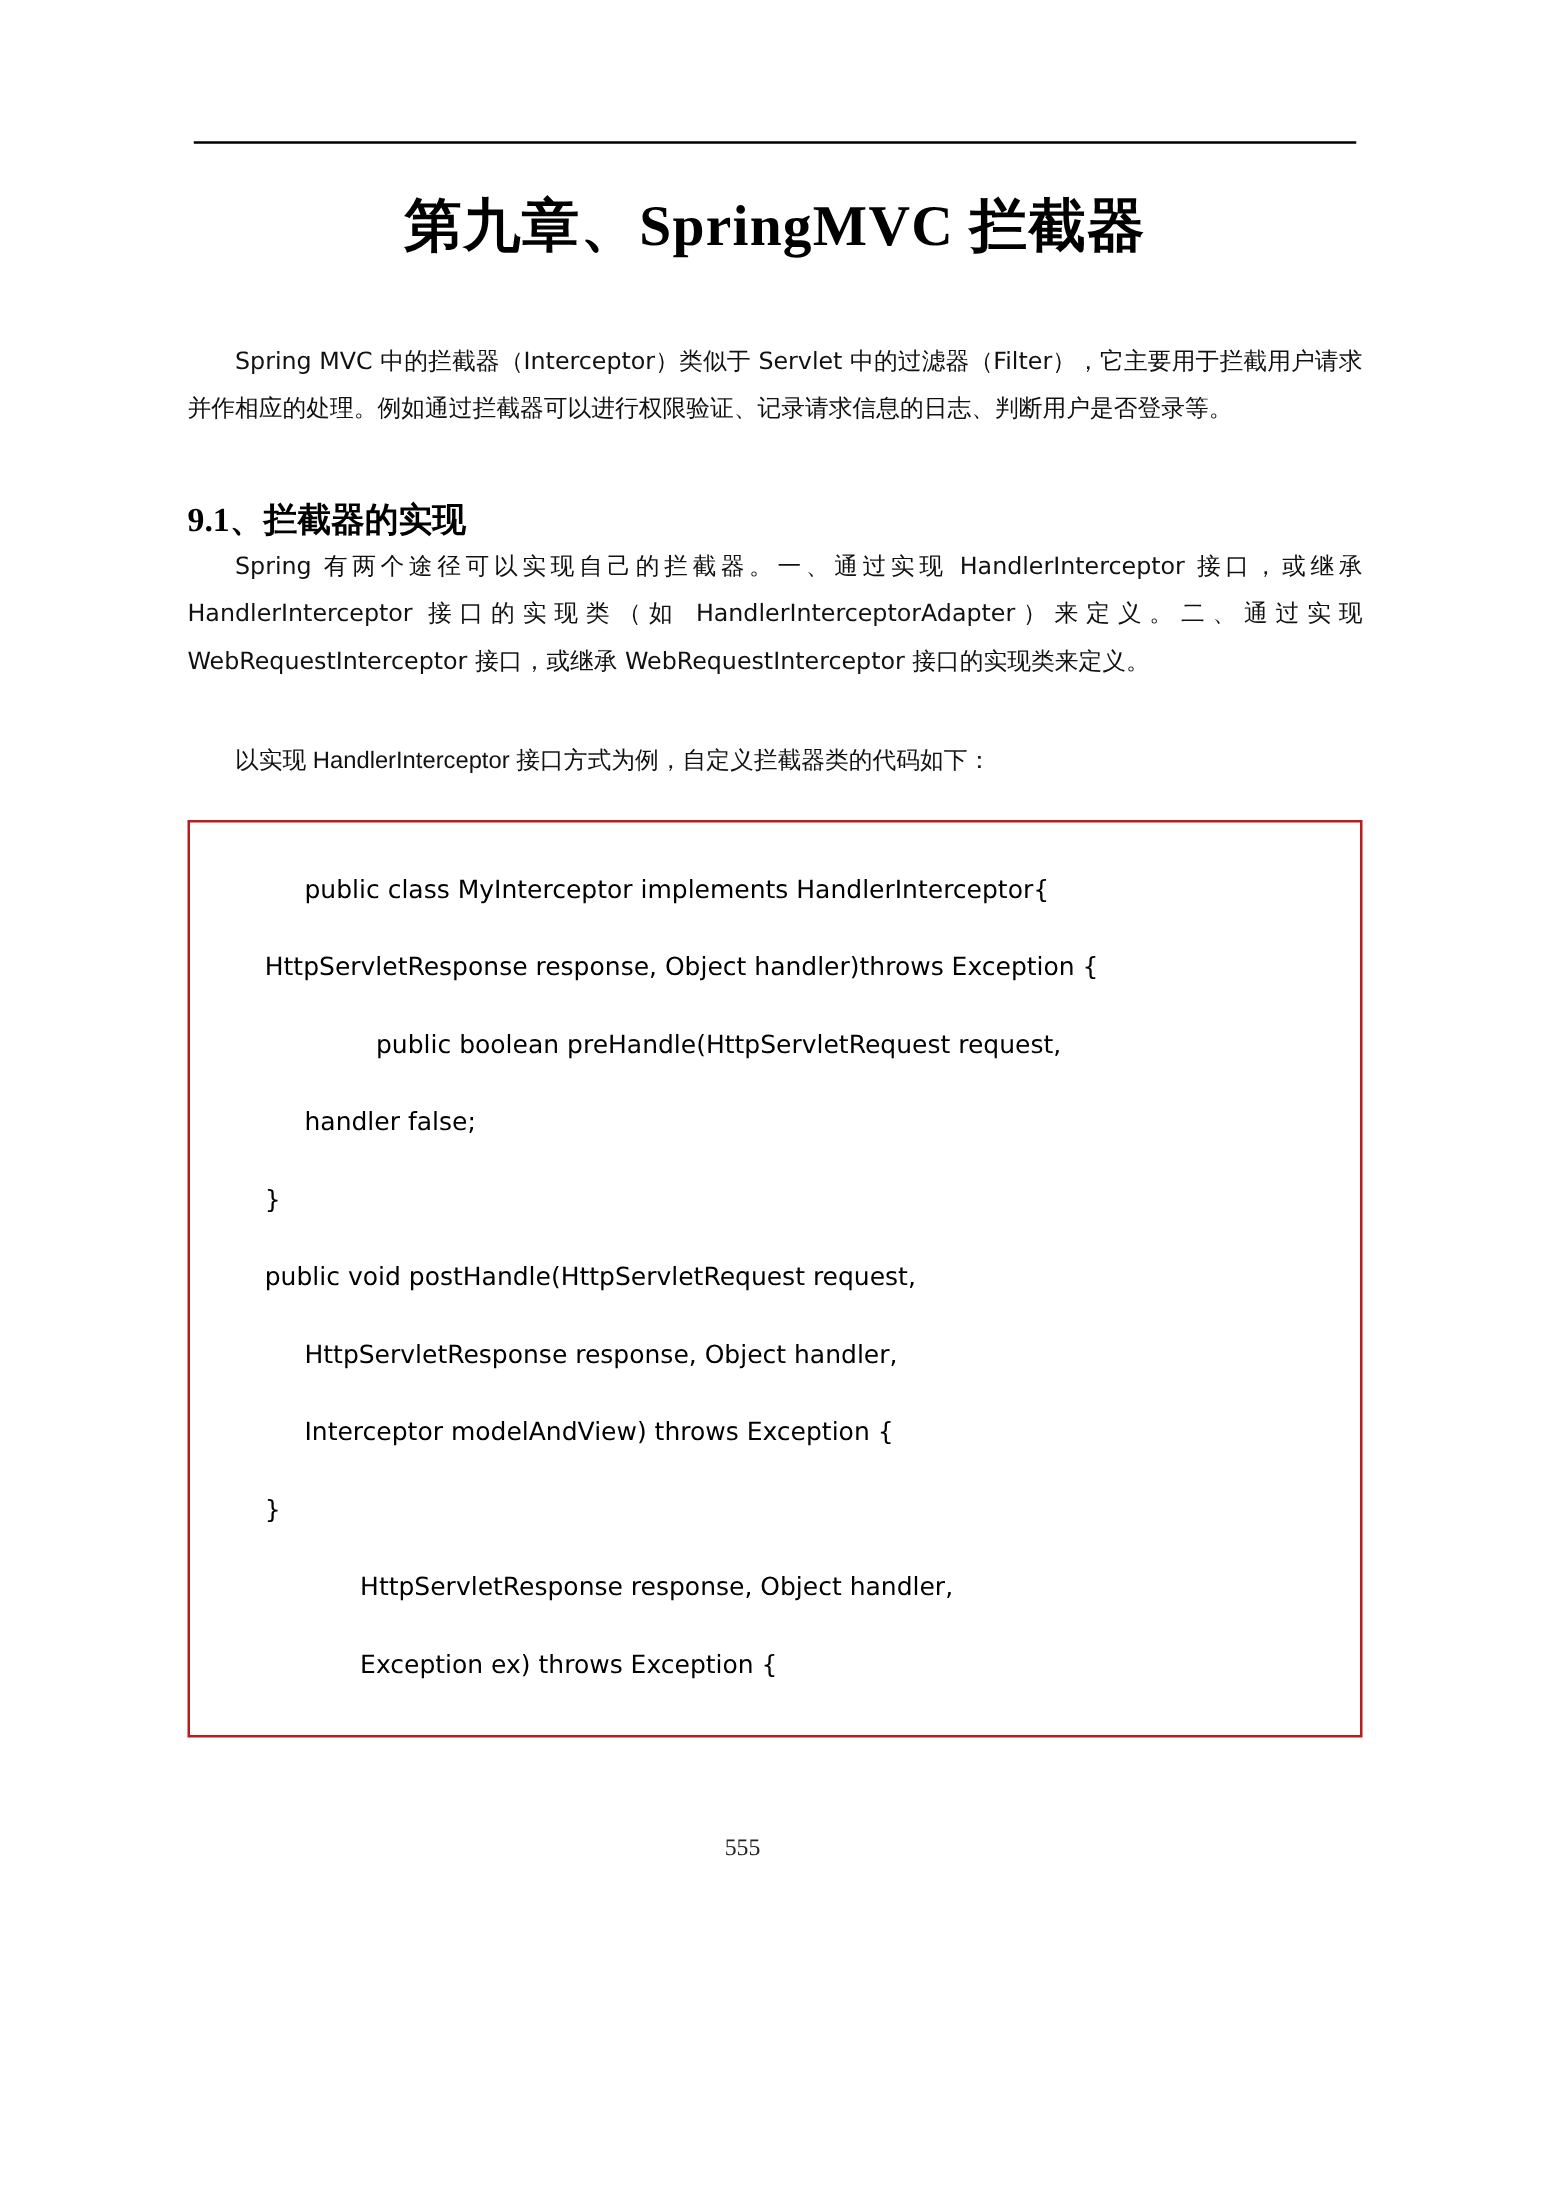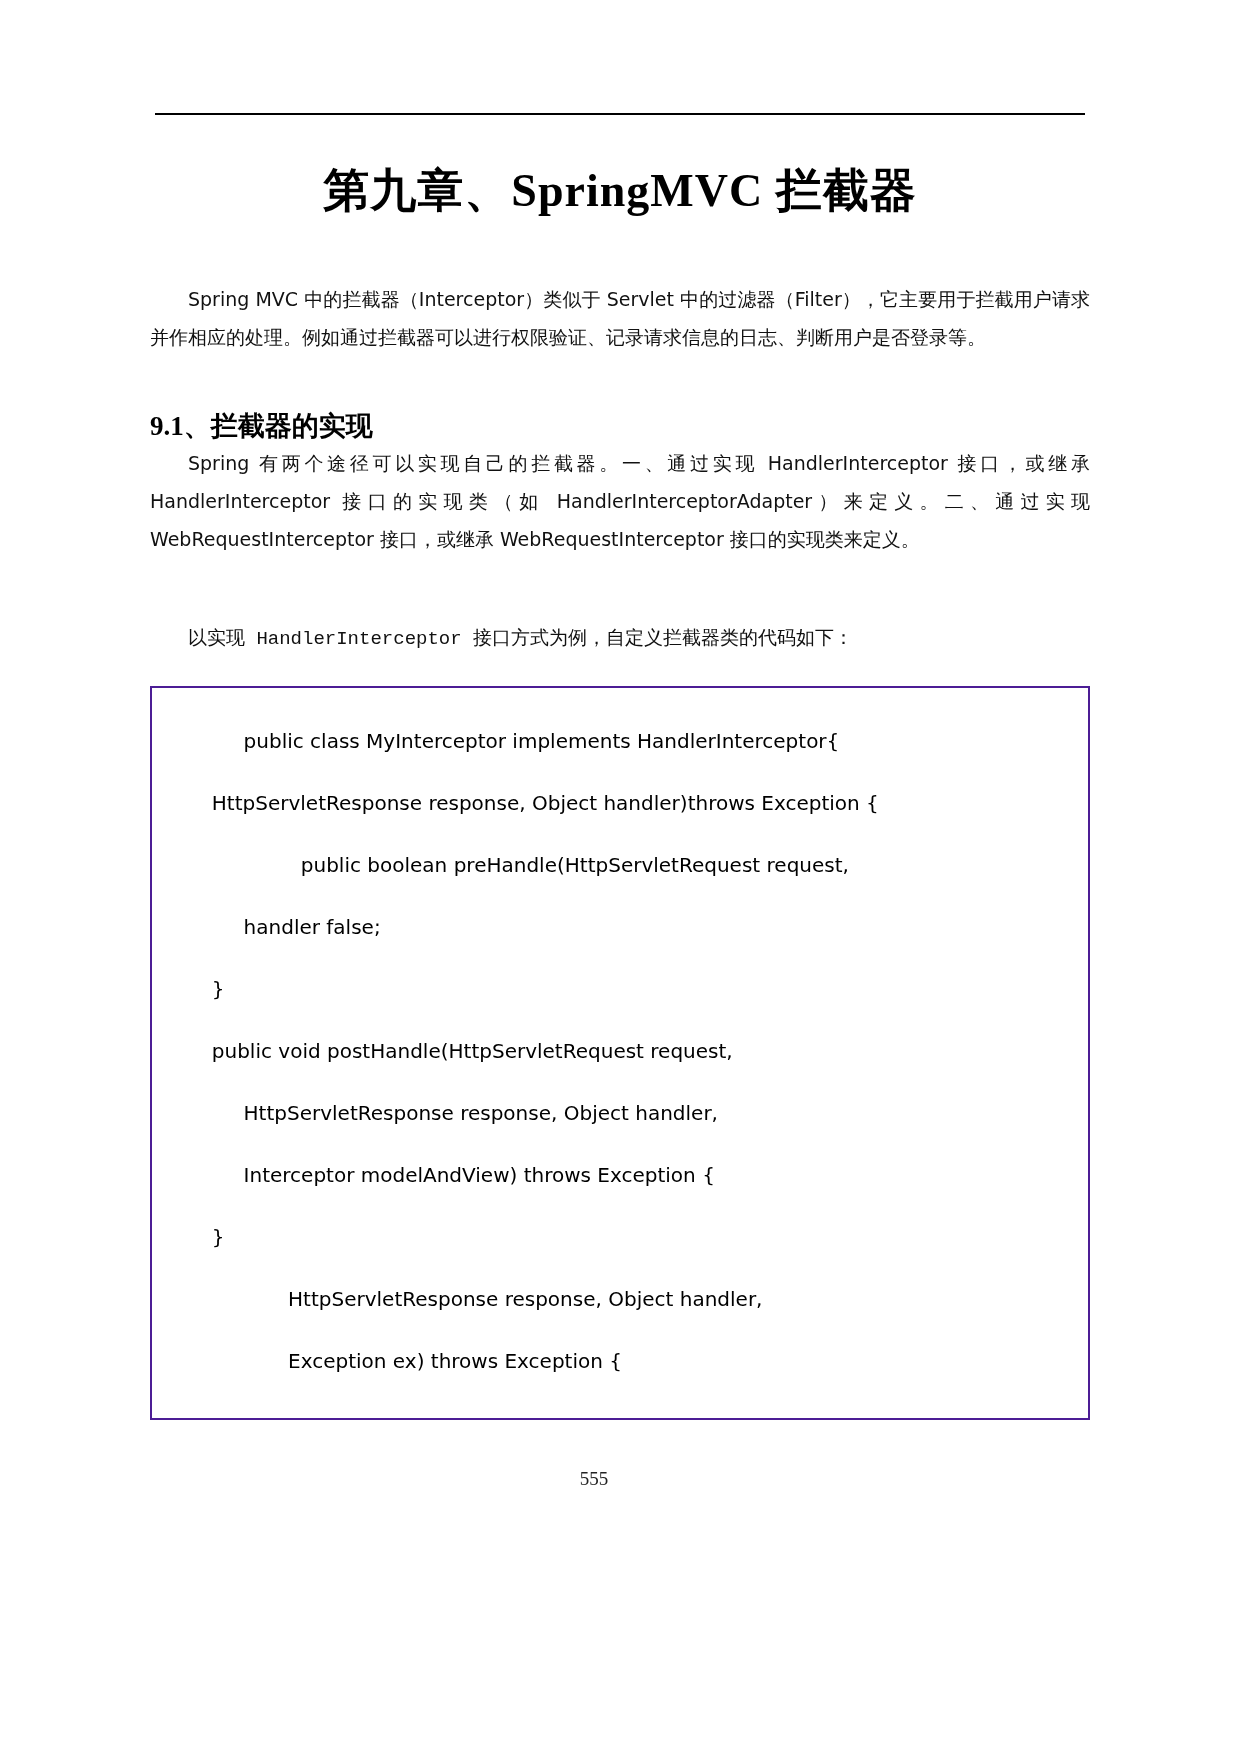--- a/index.html
+++ b/index.html
@@ -30,21 +30,20 @@
     top: 150px;
     left: 150px;
     width: 940px;
   }
   .doc-title {
     text-align: center;
     font-size: 46px;
     font-family: "Liberation Serif", serif;
     font-weight: 600;
     letter-spacing: 1px;
-    margin-top: 10px;
     color: #000000;
   }
   .body-paragraph {
     margin-top: 58px;
     font-size: 19px;
     line-height: 38px;
     text-indent: 2em;
     font-family: "DejaVu Sans", "Liberation Serif", sans-serif;
     color: #111111;
     text-align: justify;
@@ -58,31 +57,31 @@
   }
   .section-paragraph {
     font-size: 19px;
     line-height: 38px;
     text-indent: 2em;
     font-family: "DejaVu Sans", "Liberation Serif", sans-serif;
     color: #111111;
     text-align: justify;
   }
   .lead-in-paragraph {
-    margin-top: 62px;
+    margin-top: 42px;
     font-size: 19px;
     line-height: 38px;
     text-indent: 2em;
-    font-family: Liberation Mono, monospace;
+    font-family: Liberation Sans, sans-serif;
     color: #111111;
   }
   .code-block {
     margin-top: 28px;
     width: 940px;
-    border: 2px solid #4c1d95;
+    border: 2px solid #b91c1c;
     background: #ffffff;
     padding: 22px 10px 26px 28px;
   }
   .code-line {
     font-family: "DejaVu Sans", sans-serif;
     font-size: 20px;
     line-height: 62px;
     white-space: pre-wrap;
     color: #000000;
   }

